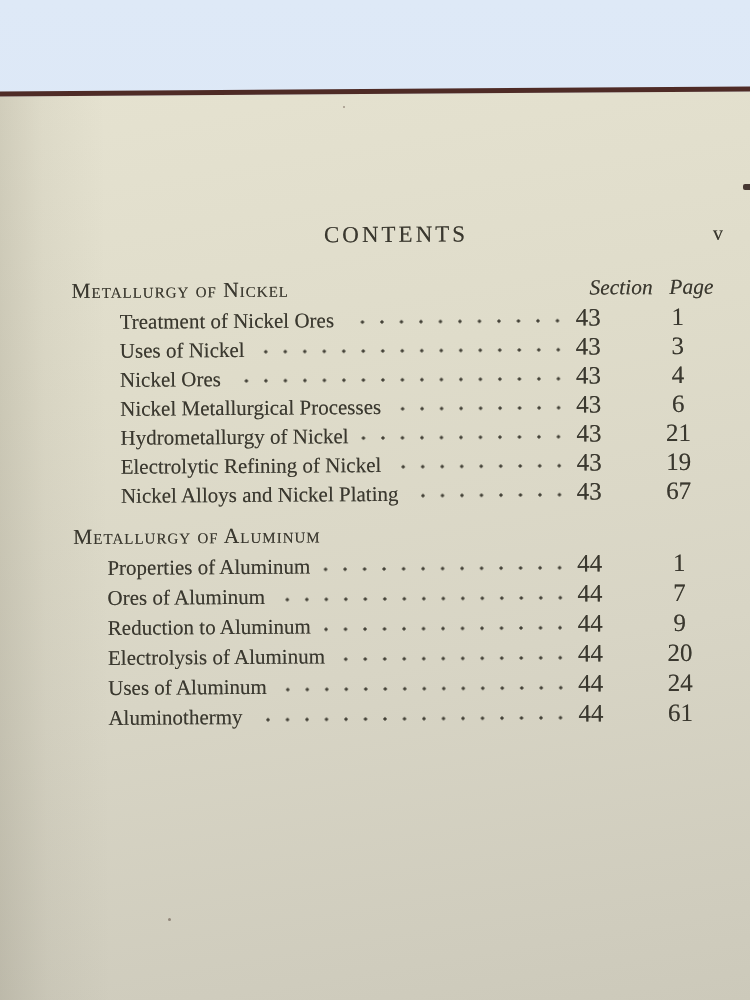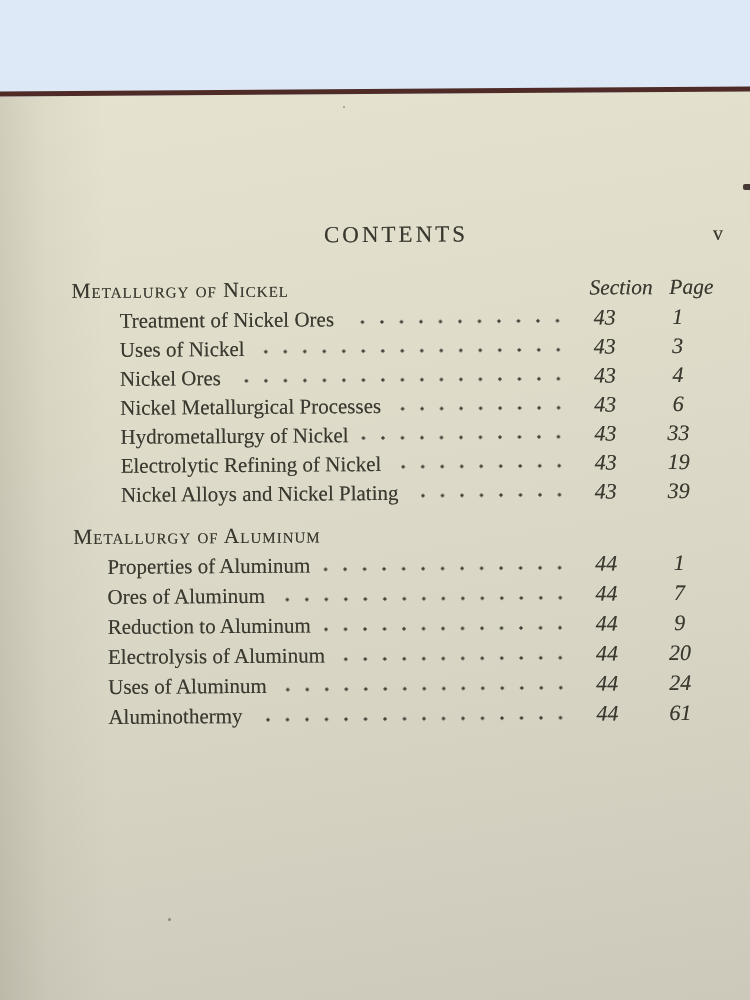--- a/index.html
+++ b/index.html
@@ -27,22 +27,22 @@
   .folio { position:absolute; right:-2px; top:0; font-size:20px; line-height:28px; }
 
   .toc-section .section-header {
     display:flex; align-items:baseline; height:29px; line-height:29px; margin-top:0;
   }
   .toc-section:first-of-type { margin-top:26px; }
   .toc-section:last-of-type { margin-top:14px; }
   .section-title {
     flex:1 1 auto; font-variant:small-caps; font-size:21.5px; letter-spacing:1px;
   }
-  .col { flex:0 0 auto; font-size:22px;font-style:italic; }
-  .sec-col  { width:58px; text-align:center; white-space:nowrap; }
+  .col { flex:0 0 auto; font-size:25px; }
+  .sec-col  { width:58px; white-space:nowrap; }
   .page-col { width:88px; text-align:center; white-space:nowrap; }
   .col-head { font-style:italic; font-size:21.5px; }
   .page-col.col-head { margin-right:-14px; }
 
   .entry { display:flex; align-items:baseline; height:29px; line-height:29px; }
   .toc-section:last-of-type .entry { height:30px; line-height:30px; }
   .entry-title { flex:0 0 auto; padding-left:48px; font-size:21px; white-space:nowrap; }
   .toc-section:last-of-type .entry-title { padding-left:34px; }
   .leader {
     flex:1 1 auto; align-self:stretch; margin:0 6px 0 12px;
@@ -99,35 +99,35 @@
     <span class="entry-title">Nickel Metallurgical Processes</span>
     <span class="leader"></span>
     <span class="col sec-col">43</span>
     <span class="col page-col">6</span>
   </div>
 
   <div class="entry">
     <span class="entry-title">Hydrometallurgy of Nickel</span>
     <span class="leader"></span>
     <span class="col sec-col">43</span>
-    <span class="col page-col">33</span>
+    <span class="col page-col">21</span>
   </div>
 
   <div class="entry">
     <span class="entry-title">Electrolytic Refining of Nickel</span>
     <span class="leader"></span>
     <span class="col sec-col">43</span>
     <span class="col page-col">19</span>
   </div>
 
   <div class="entry">
     <span class="entry-title">Nickel Alloys and Nickel Plating</span>
     <span class="leader"></span>
     <span class="col sec-col">43</span>
-    <span class="col page-col">39</span>
+    <span class="col page-col">67</span>
   </div>
 </div>
   </section>
 
   <section class="toc-section">
     <div class="section-header">
       <span class="section-title">Metallurgy of Aluminum</span>
       <span class="col sec-col col-head"></span>
       <span class="col page-col col-head"></span>
     </div>

